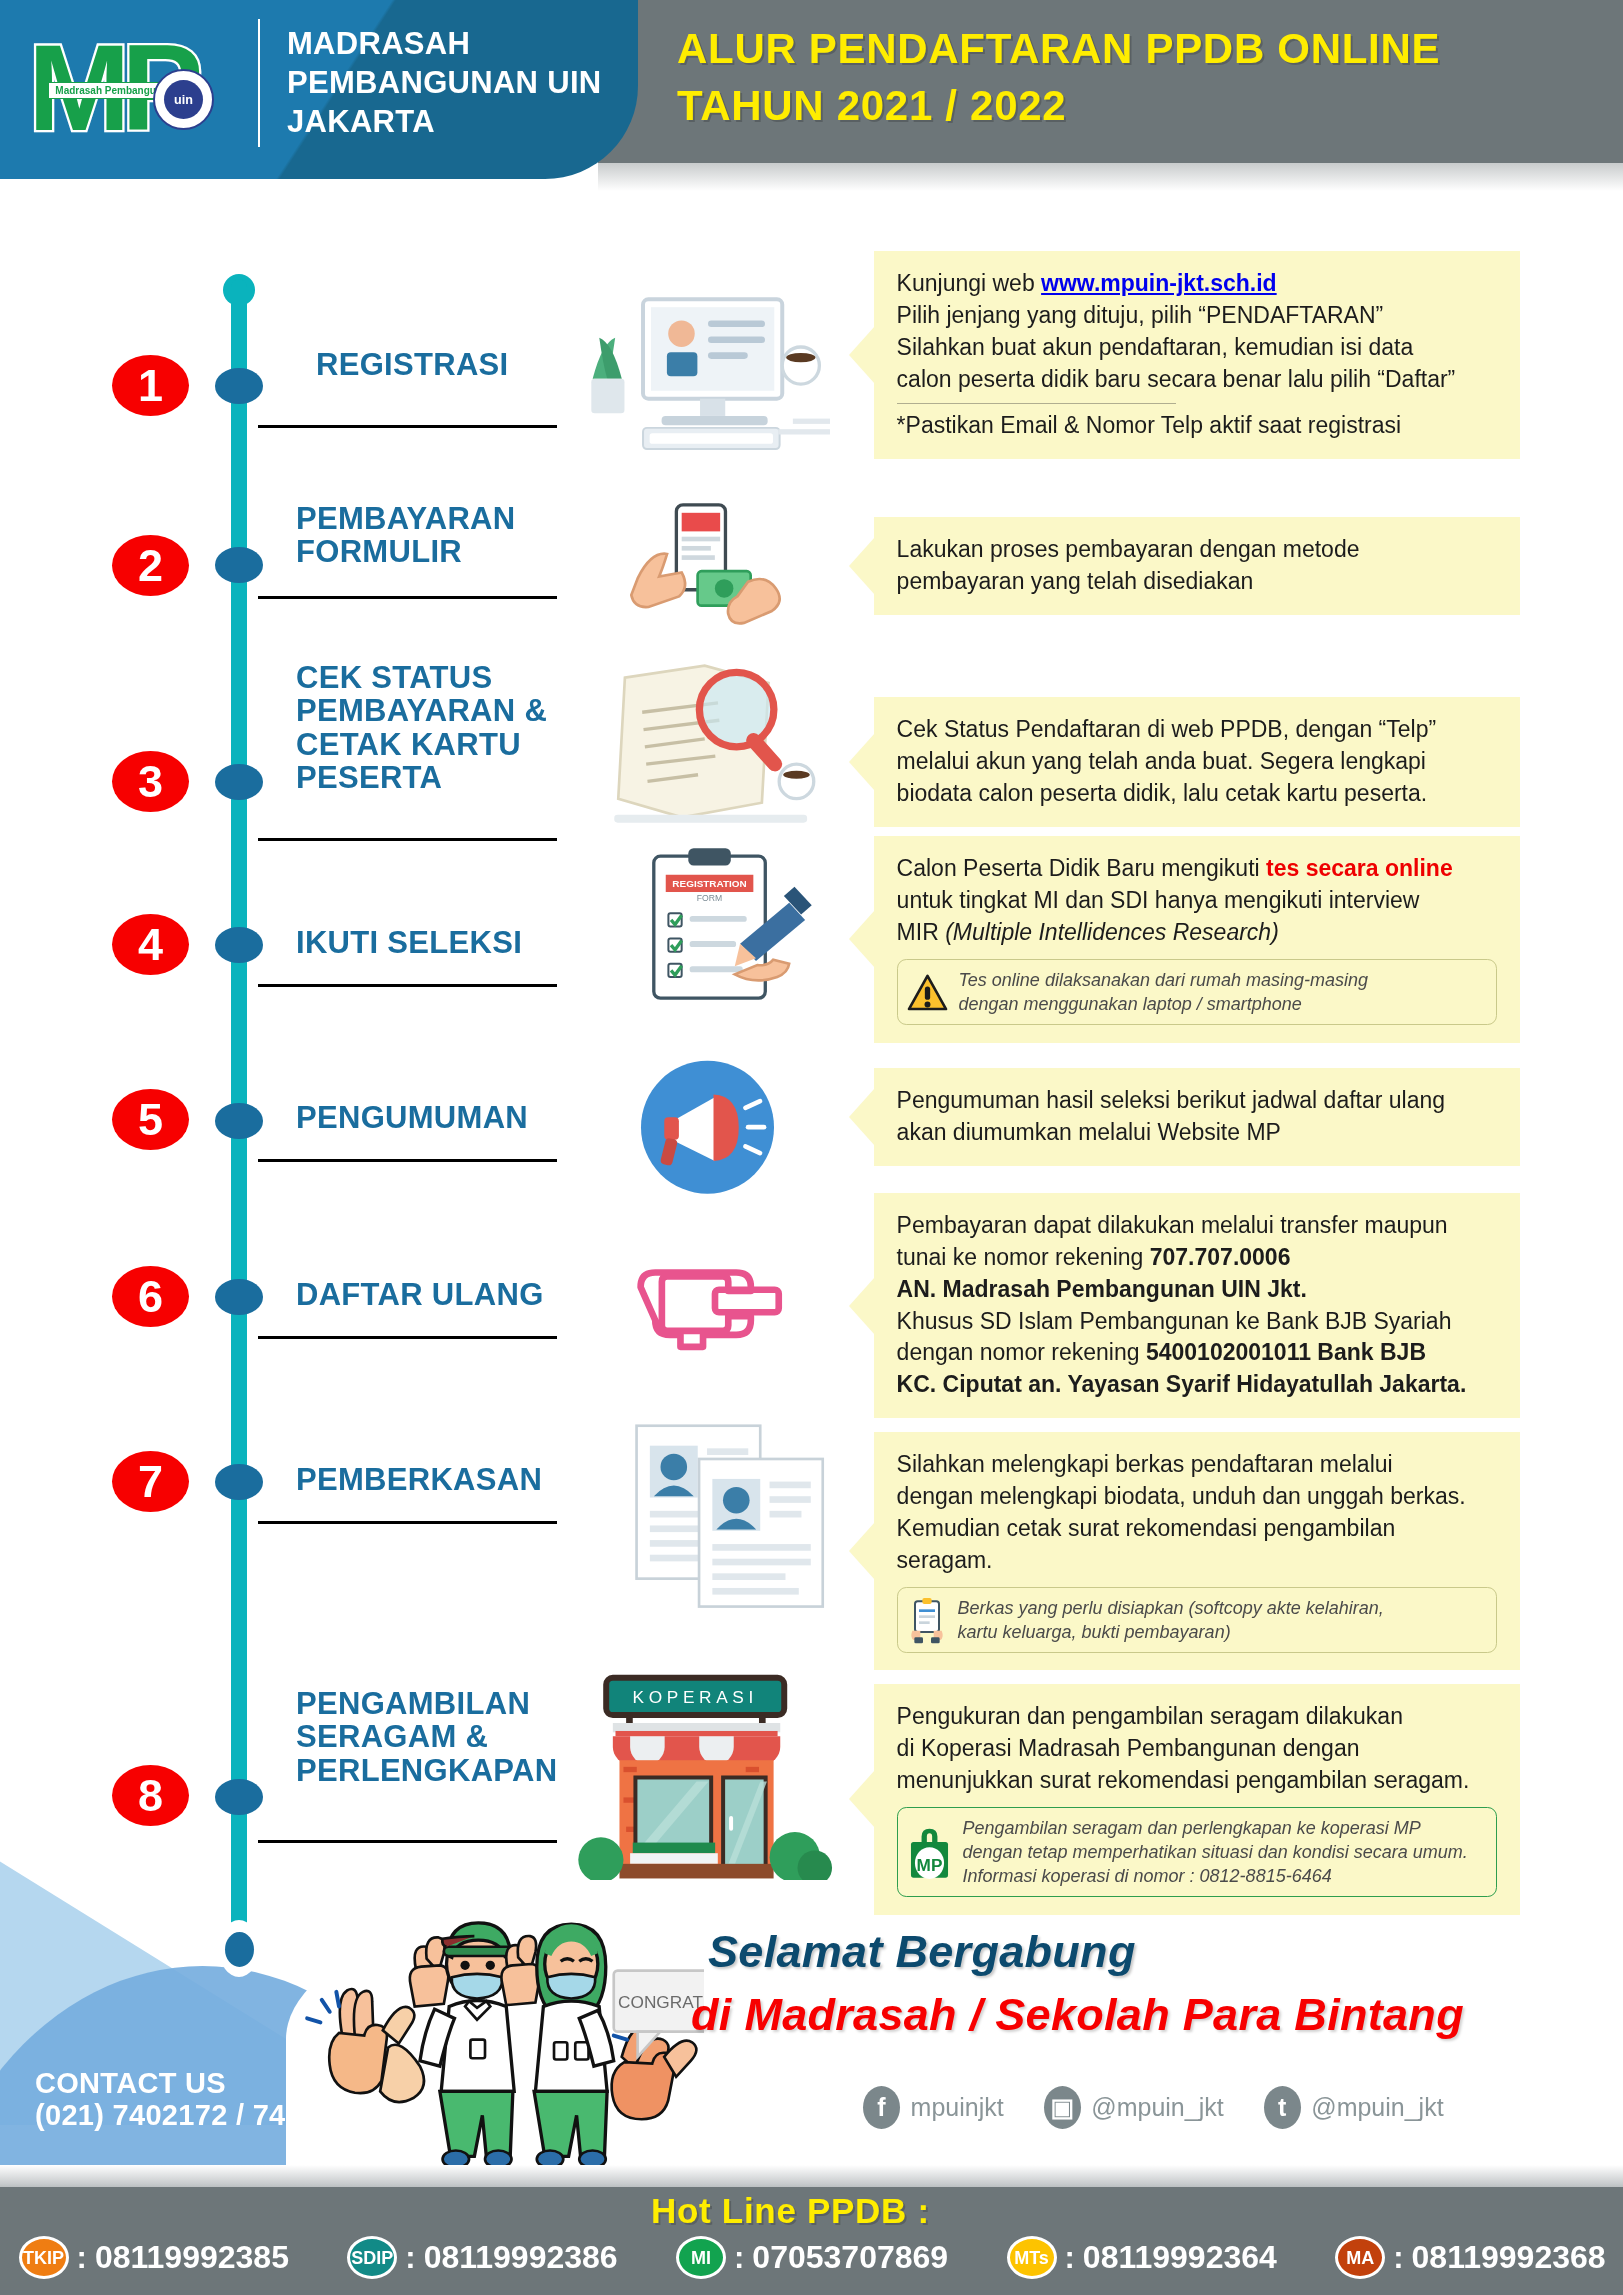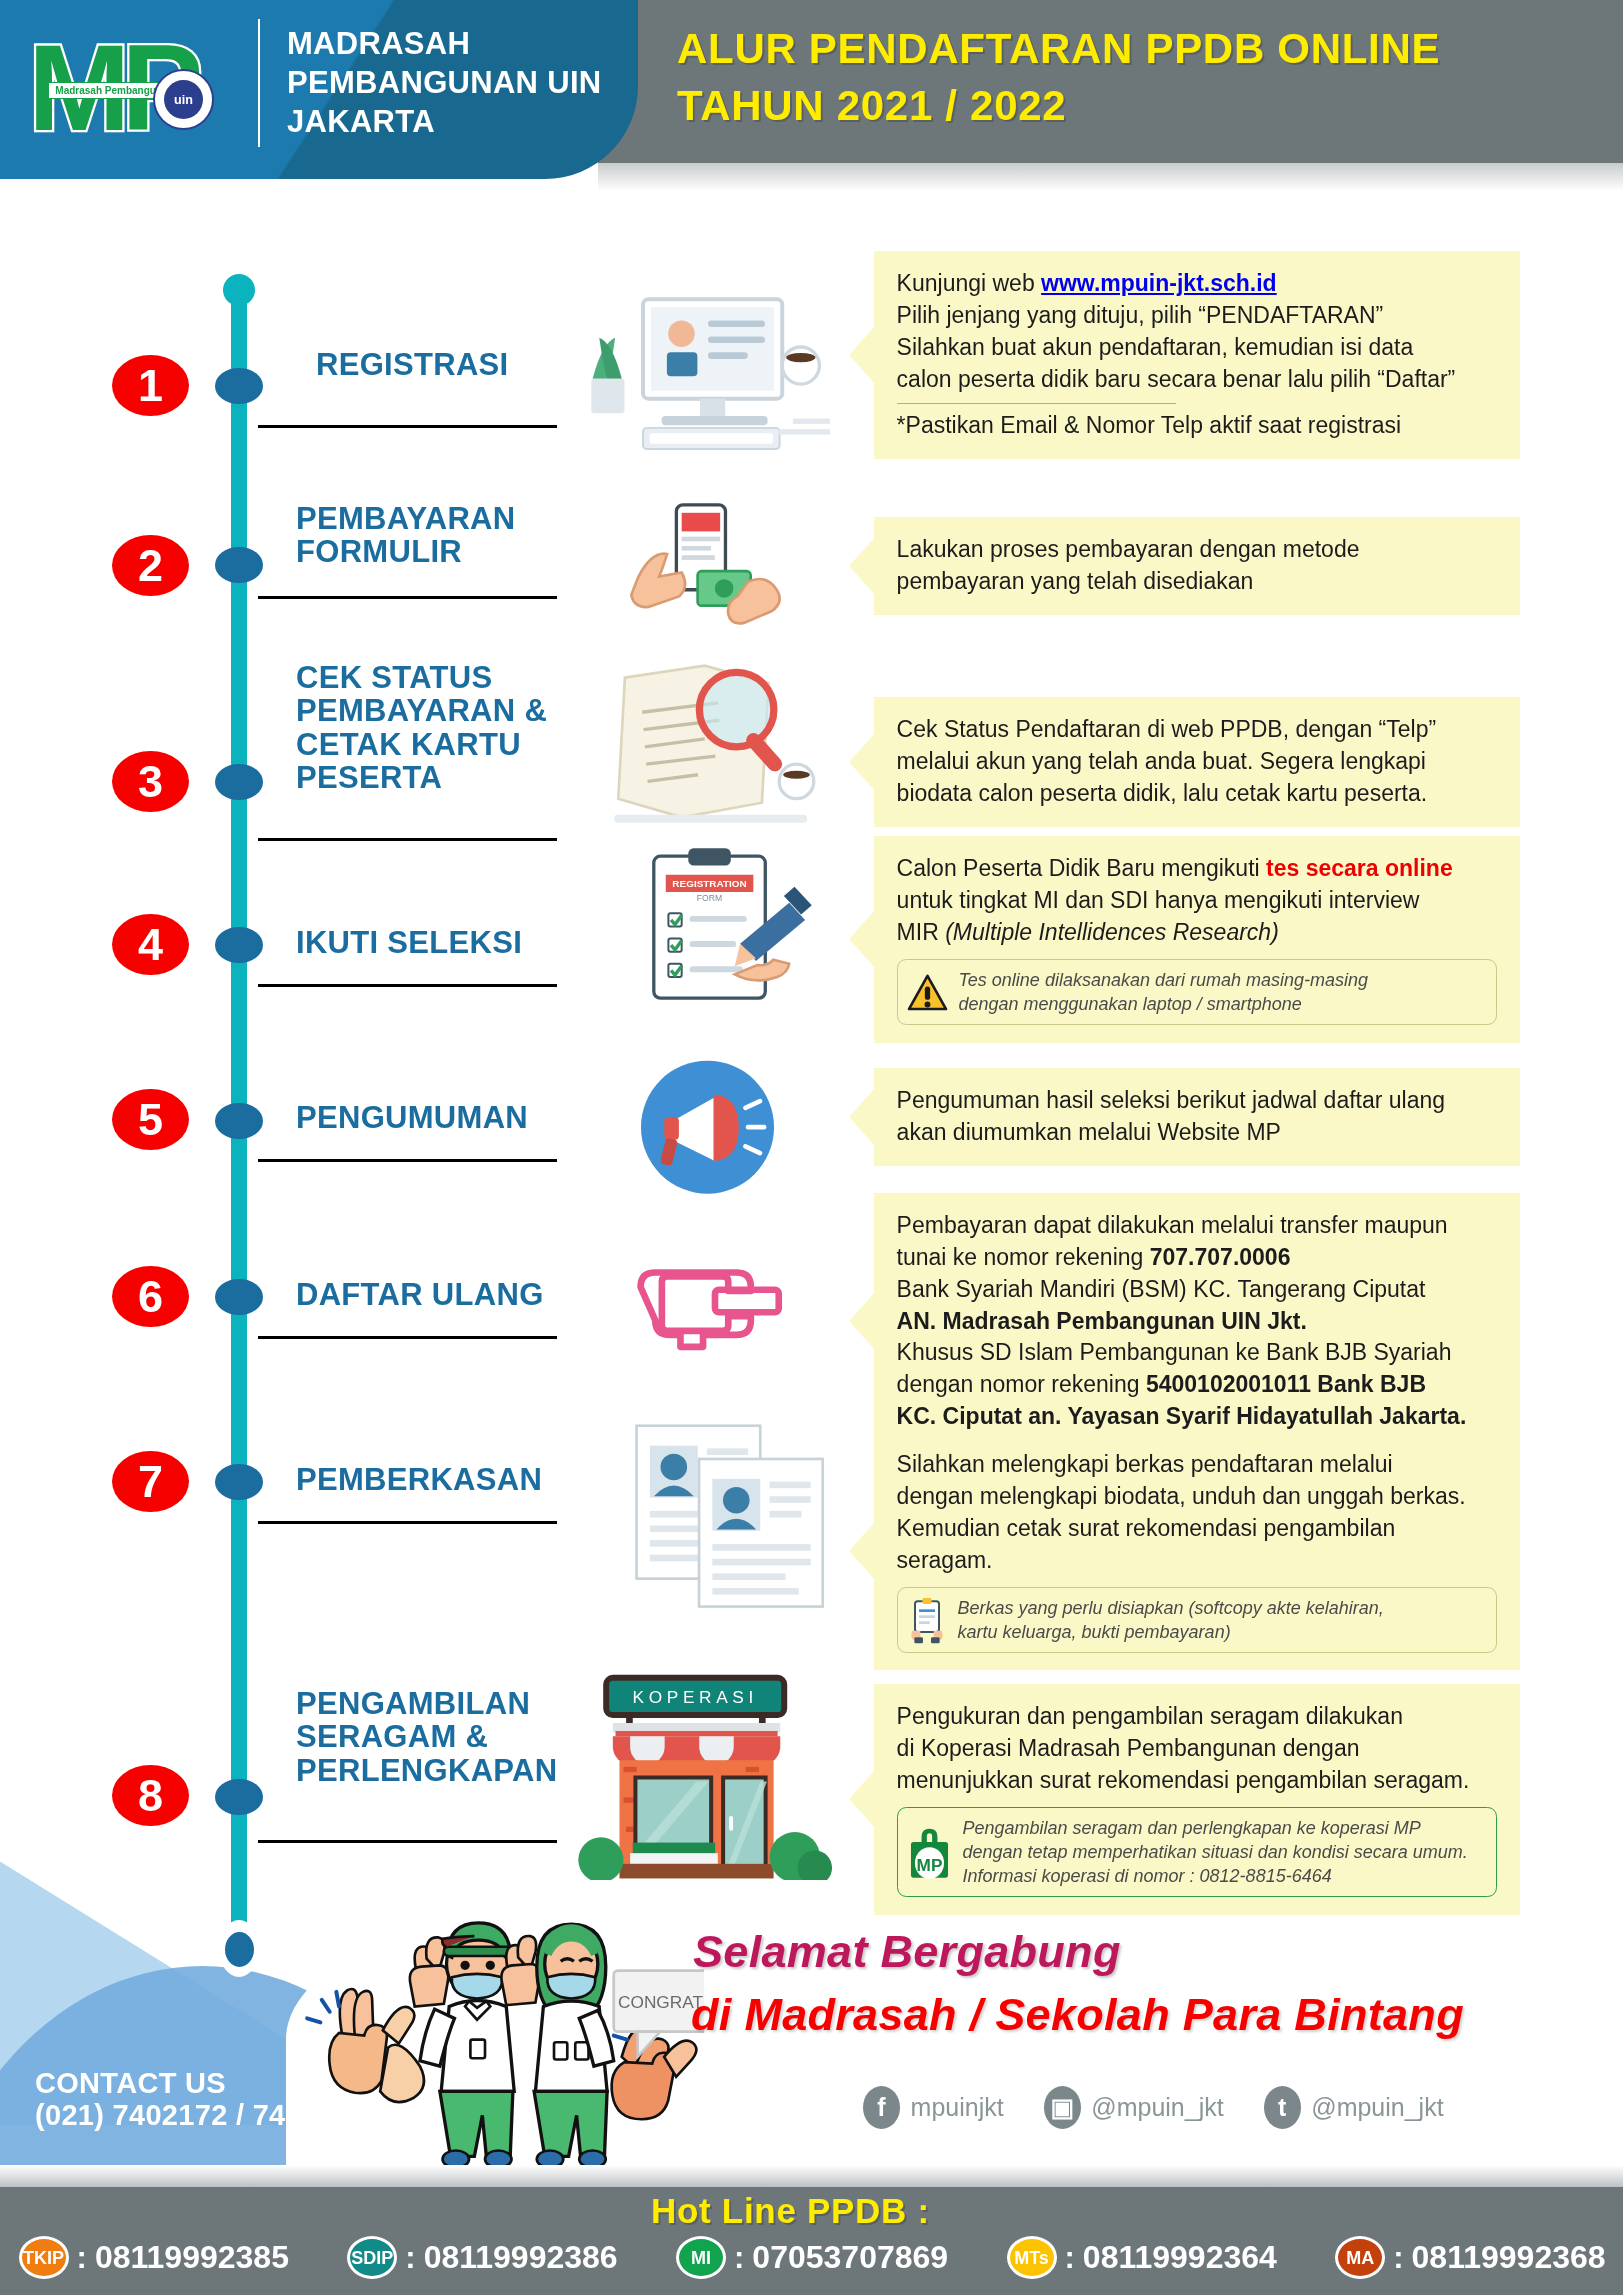--- a/index.html
+++ b/index.html
@@ -164,23 +164,23 @@
     font-size: 18px; line-height: 1.34; color: #4a4a4a;
     font-style: italic;
   }
   .subnote-icon { flex: 0 0 auto; }
 
   
   .illus { position: absolute; }
 
   
   .tagline-1 {
-    position: absolute; left: 693px; top: 1926px;
+    position: absolute; left: 708px; top: 1926px;
     font-size: 45px; font-weight: bold; font-style: italic;
-    color: #be185d; letter-spacing: 0.3px;
+    color: #0c4a6e; letter-spacing: 0.3px;
     text-shadow: 2px 2px 2.7px rgba(0,0,0,0.22);
   }
   .tagline-2 {
     position: absolute; left: 691px; top: 1989px;
     font-size: 45px; font-weight: bold; font-style: italic;
     color: #f70000; letter-spacing: 0.3px;
     text-shadow: 2px 2px 2.7px rgba(0,0,0,0.18);
   }
   .contact-us {
     position: absolute; left: 35px; top: 2067px;
@@ -415,21 +415,20 @@
 <div class="step-rule" style="top:1336px;"></div>
 
 <svg class="illus" style="left:630px; top:1243px;" width="166" height="120" viewBox="0 0 250 180">
   <path d="M16 66 q0 -22 22 -22 l122 0 q22 0 22 22 l0 6 l-34 0 l0 -14 q0 -8 -8 -8 l-84 0 q-8 0 -8 8 l0 66 q0 8 8 8 l84 0 q8 0 8 -8 l0 -14 l34 0 l0 6 q0 22 -22 22 l-50 0 l0 18 l-34 0 l0 -18 l-16 0 q-22 0 -22 -22 z" fill="none" stroke="#e8548e" stroke-width="10" stroke-linejoin="round"></path>
   <rect x="128" y="70" width="96" height="34" rx="6" fill="none" stroke="#e8548e" stroke-width="10"></rect>
 </svg>
 
 <div class="callout" style="left:874px; top:1193px; width:646px;">
   <p>Pembayaran dapat dilakukan melalui transfer maupun</p>
   <p><span>tunai ke nomor rekening </span><span class="c-bold">707.707.0006</span></p>
-  <p>Bank Syariah Mandiri (BSM) KC. Tangerang Ciputat</p>
   <p class="c-bold">AN. Madrasah Pembangunan UIN Jkt.</p>
   <p>Khusus SD Islam Pembangunan ke Bank BJB Syariah</p>
   <p><span>dengan nomor rekening </span><span class="c-bold">5400102001011 Bank BJB</span></p>
   <p class="c-bold">KC. Ciputat an. Yayasan Syarif Hidayatullah Jakarta.</p>
 </div>
 
 <div class="step-num" style="left:112px; top:1451px;">7</div>
 <div class="step-dot" style="top:1464px;"></div>
 <div class="step-label" style="top:1463px;">PEMBERKASAN</div>
 <div class="step-rule" style="top:1521px;"></div>

